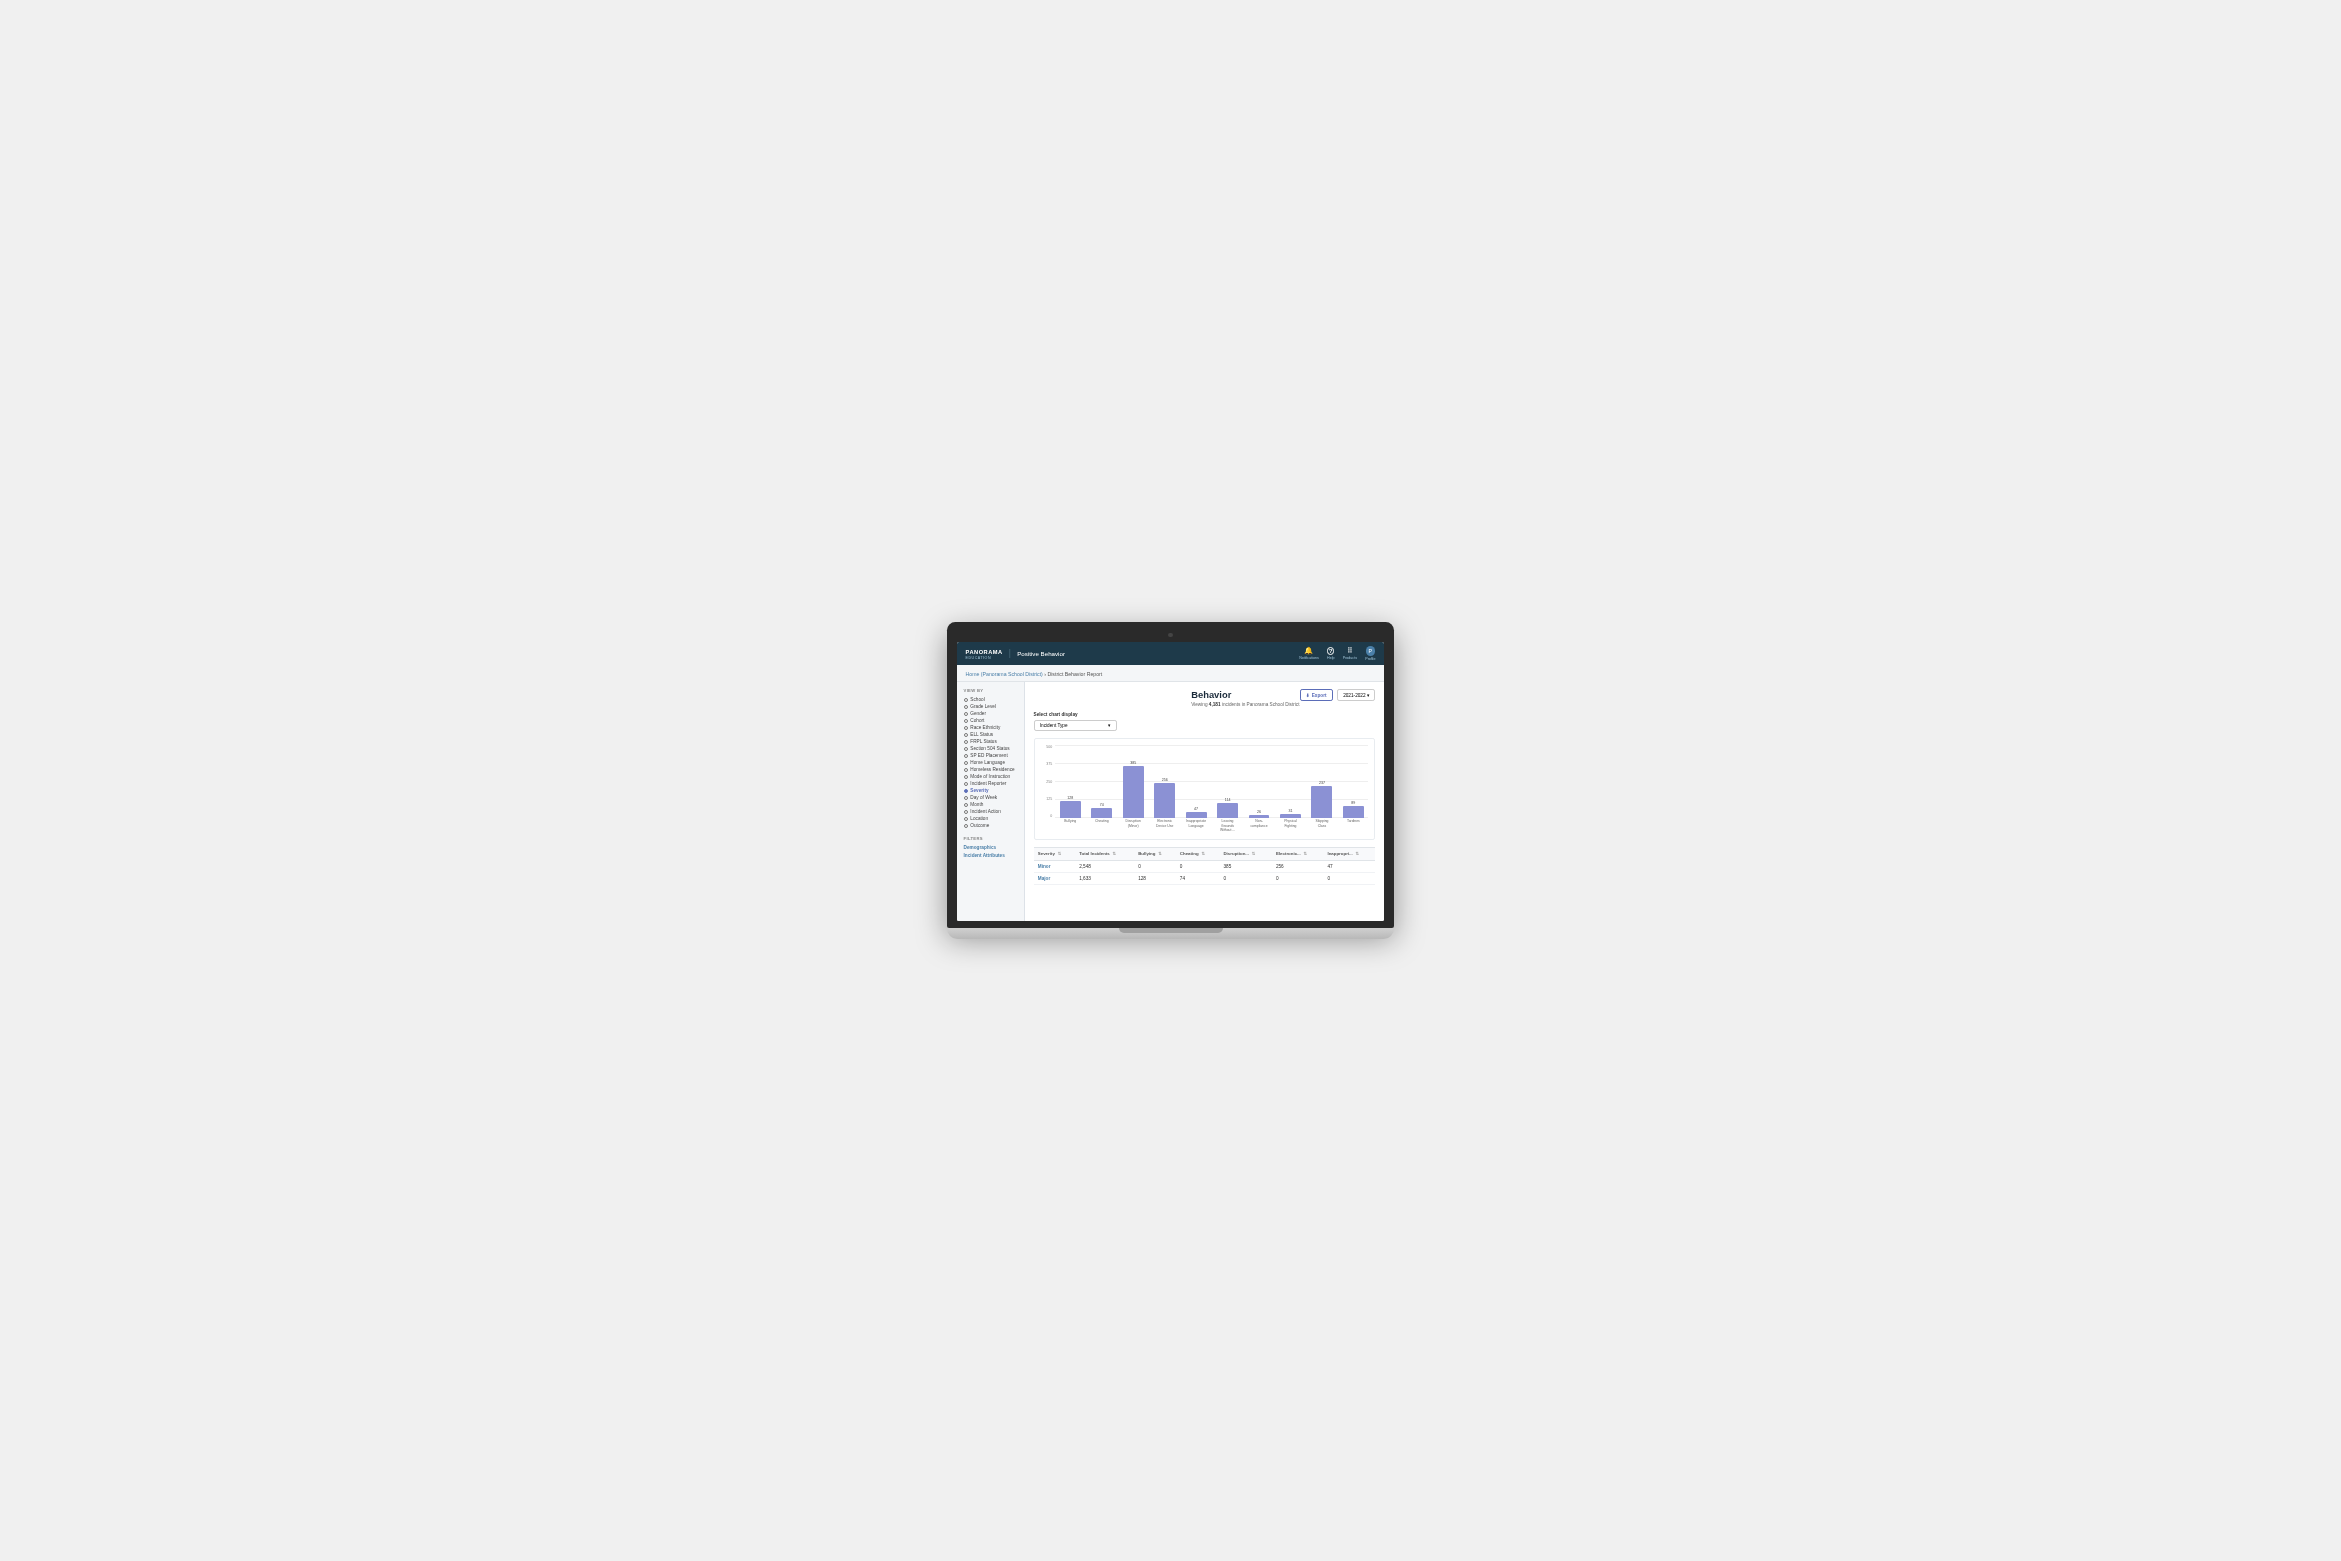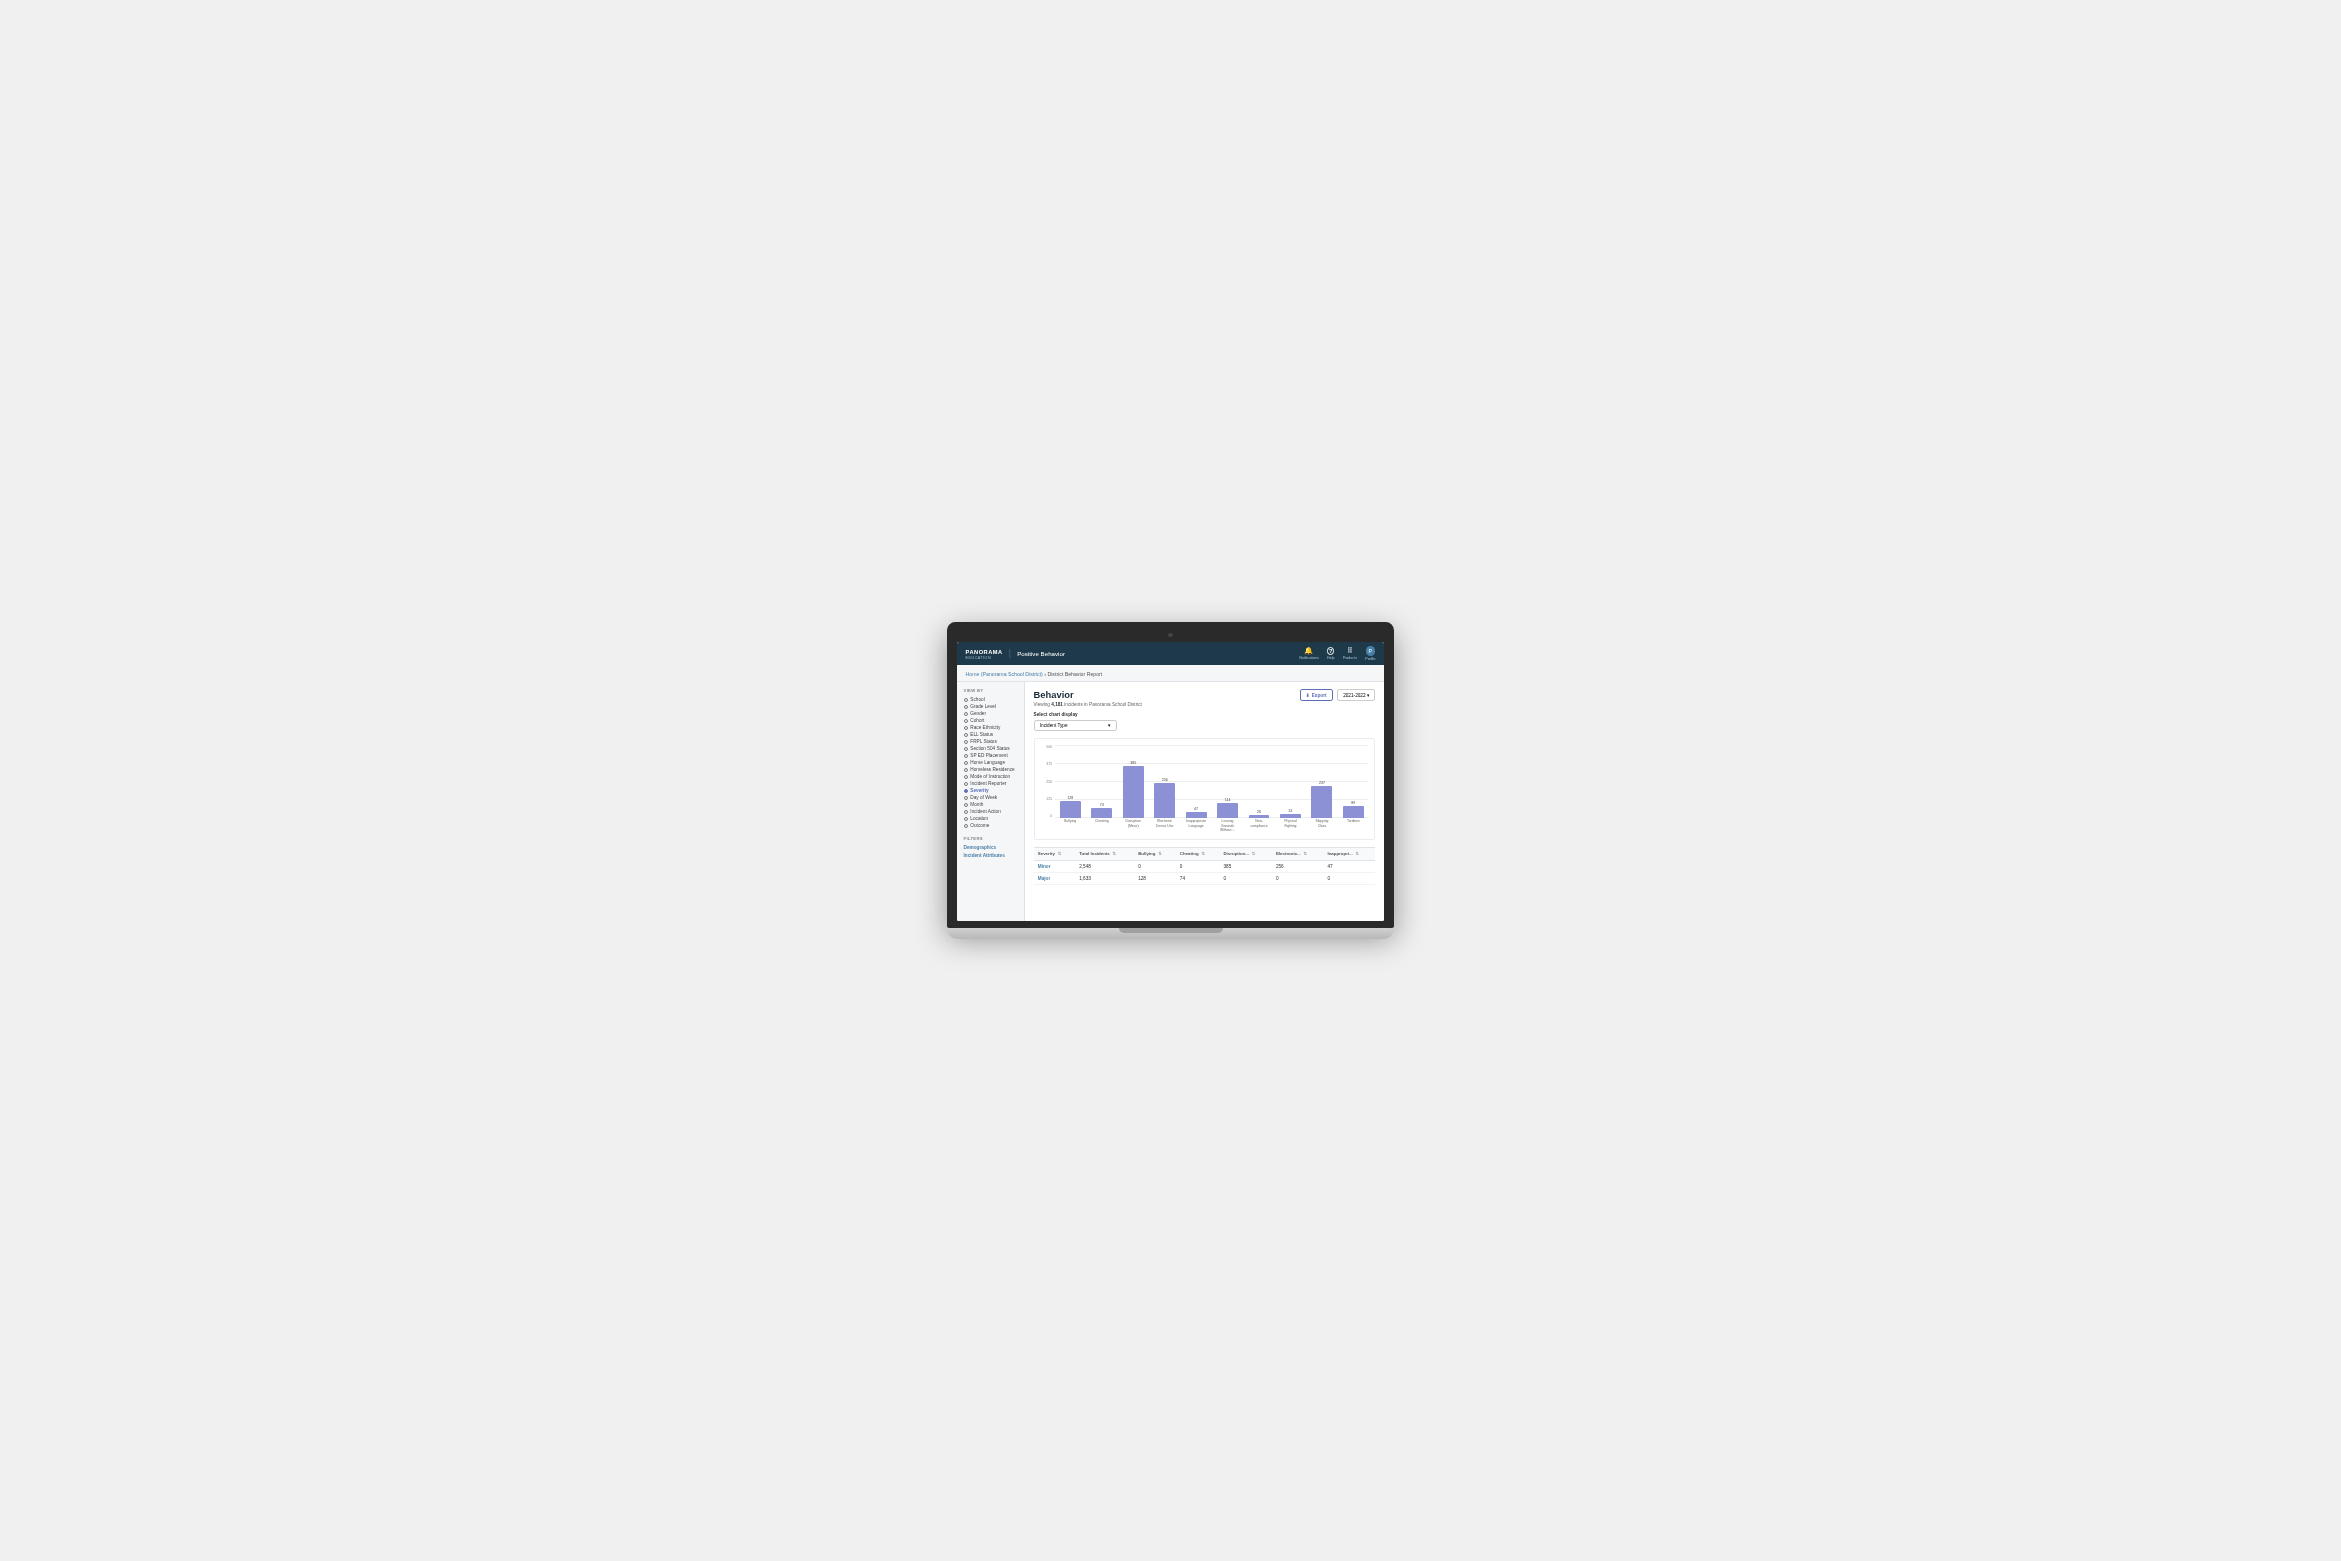--- a/index.html
+++ b/index.html
@@ -207,21 +207,21 @@
 
     
     .content {
       flex: 1;
       padding: 7.3px 8.3px;
       background: #fff;
     }
 
     .behavior-header {
       display: flex;
-      justify-content: space-between;
+      justify-content: flex-end;
       align-items: flex-start;
       margin-bottom: 5.2px;
     }
 
     .behavior-title {
       font-size: 9.4px;
       font-weight: 700;
       color: #1a2a3a;
     }
 

